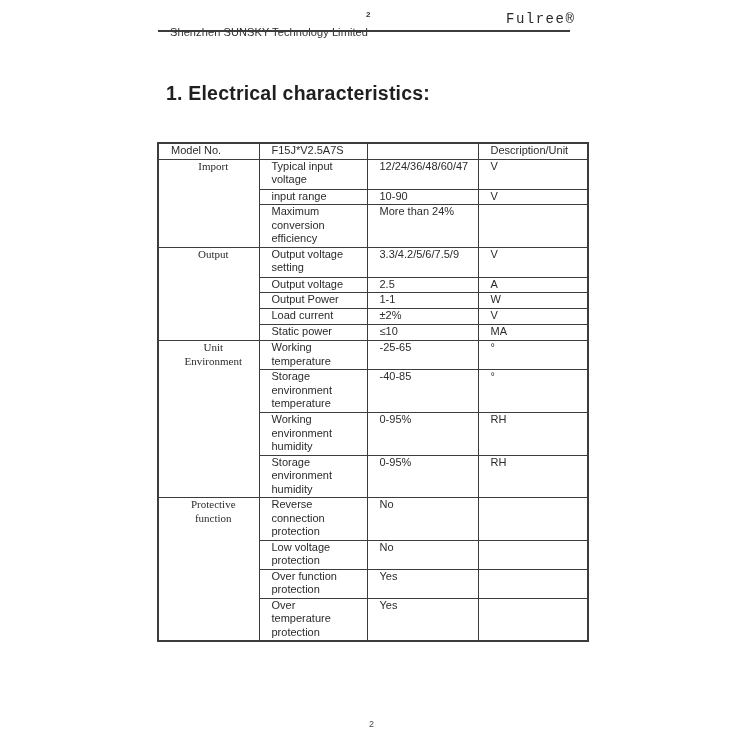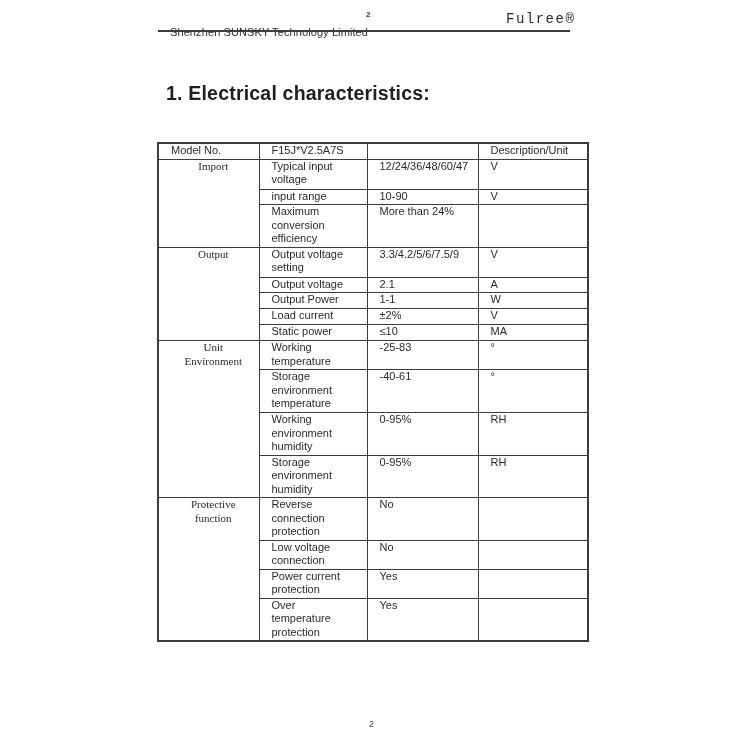--- a/index.html
+++ b/index.html
@@ -107,21 +107,21 @@
 
     <tr style="height:30px">
       <td class="cat" rowspan="5">Output</td>
       <td>Output voltage
 setting</td>
       <td>3.3/4.2/5/6/7.5/9</td>
       <td class="unit">V</td>
     </tr>
     <tr style="height:15px">
       <td>Output voltage</td>
-      <td>2.1</td>
+      <td>2.5</td>
       <td class="unit">A</td>
     </tr>
     <tr style="height:16px">
       <td>Output Power</td>
       <td>1-1</td>
       <td class="unit">W</td>
     </tr>
     <tr style="height:16px">
       <td>Load current</td>
       <td>±2%</td>
@@ -131,28 +131,28 @@
       <td>Static power</td>
       <td>≤10</td>
       <td class="unit">MA</td>
     </tr>
 
     <tr style="height:28px">
       <td class="cat" rowspan="4">Unit
 Environment</td>
       <td>Working
 temperature</td>
-      <td>-25-83</td>
+      <td>-25-65</td>
       <td class="unit">°</td>
     </tr>
     <tr style="height:43px">
       <td>Storage
 environment
 temperature</td>
-      <td>-40-61</td>
+      <td>-40-85</td>
       <td class="unit">°</td>
     </tr>
     <tr style="height:42px">
       <td>Working
 environment
 humidity</td>
       <td>0-95%</td>
       <td class="unit">RH</td>
     </tr>
     <tr style="height:42px">
@@ -167,26 +167,26 @@
       <td class="cat" rowspan="4">Protective
 function</td>
       <td>Reverse
 connection
 protection</td>
       <td>No</td>
       <td class="unit"></td>
     </tr>
     <tr style="height:29px">
       <td>Low voltage
-connection</td>
+protection</td>
       <td>No</td>
       <td class="unit"></td>
     </tr>
     <tr style="height:29px">
-      <td>Power current
+      <td>Over function
 protection</td>
       <td>Yes</td>
       <td class="unit"></td>
     </tr>
     <tr style="height:42px">
       <td>Over
 temperature
 protection</td>
       <td>Yes</td>
       <td class="unit"></td>

